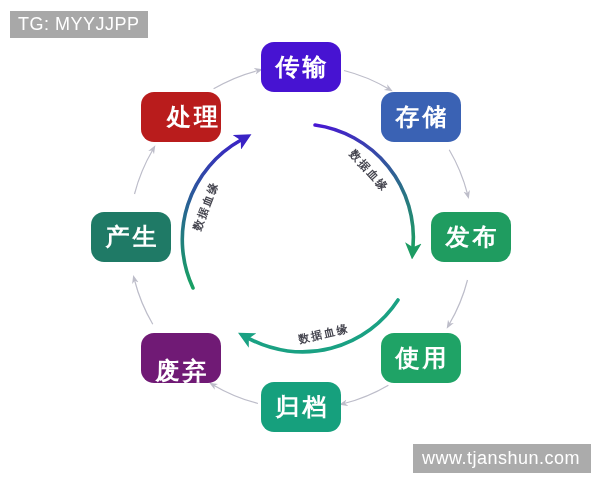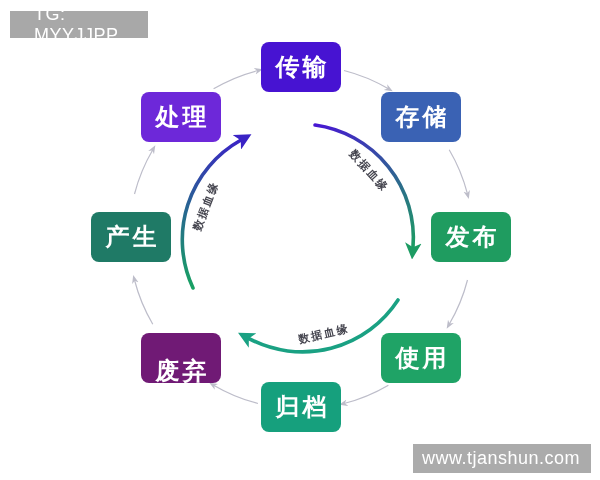--- a/index.html
+++ b/index.html
@@ -1,27 +1,27 @@
 <!DOCTYPE html>
 <html><head>
 <meta charset="utf-8">
 <style>
   html,body{margin:0;padding:0;background:#fff;}
   .canvas{position:relative;width:600px;height:480px;background:#ffffff;overflow:hidden;
           font-family:"Liberation Sans","DejaVu Sans",sans-serif;}
   svg.layer{position:absolute;left:0;top:0;width:600px;height:480px;}
-  .node{position:absolute;width:80px;height:50px;border-radius:8px;
+  .node{position:absolute;width:80px;height:50px;border-radius:13px;
         display:flex;align-items:center;justify-content:center;}
   .node span{color:#ffffff;font-size:24px;font-weight:700;letter-spacing:3px;text-indent:3px;
              line-height:1;}
   .flow-label{position:absolute;font-size:11px;font-weight:600;letter-spacing:2px;
               white-space:nowrap;transform-origin:center;}
   .wm{position:absolute;color:#ffffff;display:flex;align-items:center;
       font-size:18px;letter-spacing:0.5px;}
-  .wm-tl{left:10px;top:11px;width:138px;height:27px;background:#a8a8a8;padding-left:24px;box-sizing:border-box;}
+  .wm-tl{left:10px;top:11px;width:138px;height:27px;background:#a8a8a8;padding-left:8px;box-sizing:border-box;}
   .wm-br{left:413px;top:444px;width:178px;height:29px;background:#ababab;padding-left:9px;box-sizing:border-box;}
 </style>
 </head>
 <body>
 
 <div class="canvas">
 
   <svg class="layer" viewBox="0 0 600 480">
     <defs>
       <linearGradient id="g1" gradientUnits="userSpaceOnUse" x1="315" y1="125" x2="413" y2="247">
@@ -78,21 +78,21 @@
   </div>
   <div class="node" style="left: 261px; top: 382px; background: rgb(22, 160, 125);">
     <span>归档</span>
   </div>
   <div class="node" style="left: 141px; top: 333px; background: #701a75; align-items: flex-end;">
     <span>废弃</span>
   </div>
   <div class="node" style="left: 91px; top: 212px; background: rgb(31, 122, 102); align-items: center;">
     <span>产生</span>
   </div>
-  <div class="node" style="left: 141px; top: 92px; background: #6d28d9;">
+  <div class="node" style="left: 141px; top: 92px; background: #b91c1c; justify-content: flex-end;">
     <span>处理</span>
   </div>
 
   <div class="flow-label" style="left: 369px; top: 171px; transform: translate(-50%, -50%) rotate(48deg); color: rgb(69, 69, 79);">数据血缘</div>
   <div class="flow-label" style="left: 324px; top: 334px; transform: translate(-50%, -50%) rotate(-13deg); color: rgb(69, 69, 79);">数据血缘</div>
   <div class="flow-label" style="left: 206px; top: 206px; transform: translate(-50%, -50%) rotate(-69deg); color: rgb(69, 69, 79);">数据血缘</div>
 
   <div class="wm wm-tl">TG: MYYJJPP</div>
   <div class="wm wm-br">www.tjanshun.com</div>
 

